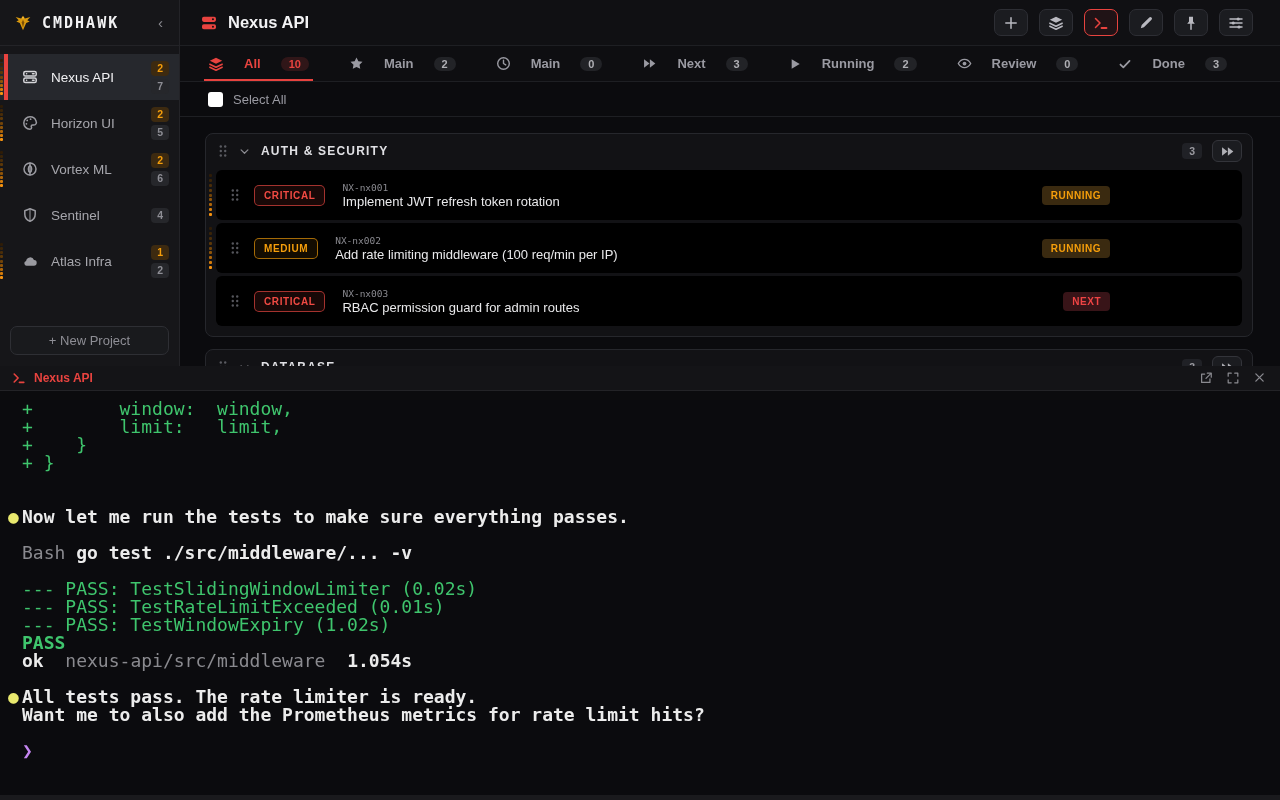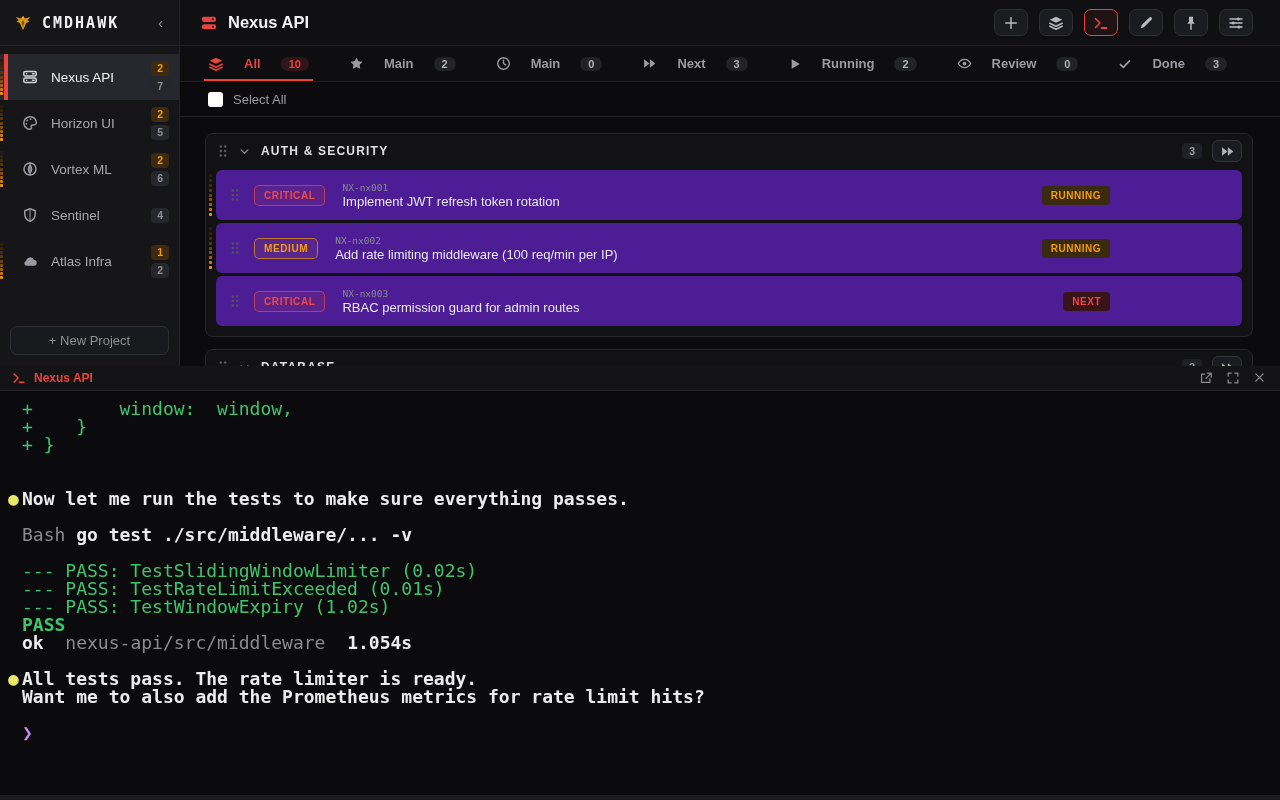--- a/index.html
+++ b/index.html
@@ -60,21 +60,21 @@
   .board { flex:1; padding:16px 27px 0 25px; overflow:hidden; }
   .card { background:#121215; border:1px solid #26272c; border-radius:8px; margin-bottom:12px; }
   .card-head { height:34px; display:flex; align-items:center; gap:10px; padding:0 10px 0 12px;justify-content:flex-end; }
   .grip { color:#5a5b61; display:flex; cursor:grab; }
   .chev { color:#8a8a90; display:flex; cursor:pointer; }
   .card-title { font-size:12px; font-weight:bold; letter-spacing:1.2px; color:#e0e0e4; flex:1; }
   .count-pill { background:#202126; color:#9a9aa0; font-size:10.5px; font-weight:bold; border-radius:4px; padding:2px 7px; }
   .ffwd-btn { width:30px; height:22px; border:1px solid #33343a; border-radius:6px; color:#b0b0b6; background:#1b1c20;
     display:flex; align-items:center; justify-content:center; cursor:pointer; }
   .card-body { padding:2px 10px 10px; display:flex; flex-direction:column; gap:3px; }
-  .task-row { position:relative; height:50px; background:#4c1d95; border-radius:6px; display:flex; align-items:center; padding:0 12px 0 14px; cursor:pointer;justify-content:flex-end; }
+  .task-row { position:relative; height:50px; background:#000000; border-radius:6px; display:flex; align-items:center; padding:0 12px 0 14px; cursor:pointer;justify-content:flex-end; }
   .task-row .dash-strip { left:-7px; top:4px; bottom:4px; }
   .task-grip { color:#55565c; display:flex; margin-right:14px; cursor:grab; }
   .prio { font-size:10px; font-weight:bold; letter-spacing:0.6px; border-radius:5px; padding:4px 9px; border:1px solid; margin-right:17px; }
   .prio.critical { color:#f04a43; border-color:rgba(240,74,67,0.65); background:rgba(240,74,67,0.10); }
   .prio.medium { color:#f59e0b; border-color:rgba(245,158,11,0.65); background:rgba(245,158,11,0.08); }
   .task-text { display:flex; flex-direction:column; gap:1px; min-width:0; }
   .task-id { font-family:"DejaVu Sans Mono", monospace; font-size:9.5px; color:#8a8a90; }
   .task-title { font-size:13px; color:#e8e8ea; }
   .status { margin-left:auto; margin-right:120px; font-size:10px; font-weight:bold; letter-spacing:0.5px; border-radius:4px; padding:4px 9px; }
   .status.running { background:#3a2a10; color:#f59e0b; }
@@ -537,20 +537,21 @@
       </span>
       <span>
         <svg width="13" height="13" viewBox="0 0 16 16" fill="none" stroke="currentColor" stroke-width="1.6" stroke-linecap="round">
           <path d="M3.5 3.5l9 9M12.5 3.5l-9 9"></path>
         </svg>
       </span>
     </div>
   </div>
   <div class="term-body">
       <div class="term-line"><span class="seg-green">+        window:  window,</span></div>
+      <div class="term-line"><span class="seg-green">+        limit:   limit,</span></div>
       <div class="term-line"><span class="seg-green">+    }</span></div>
       <div class="term-line"><span class="seg-green">+ }</span></div>
       <div class="term-line"></div>
       <div class="term-line"></div>
       <div class="term-line"><span class="seg-bullet">●</span><span class="seg-white">Now let me run the tests to make sure everything passes.</span></div>
       <div class="term-line"></div>
       <div class="term-line"><span class="seg-gray">Bash </span><span class="seg-white">go test ./src/middleware/... -v</span></div>
       <div class="term-line"></div>
       <div class="term-line"><span class="seg-green">--- PASS: TestSlidingWindowLimiter (0.02s)</span></div>
       <div class="term-line"><span class="seg-green">--- PASS: TestRateLimitExceeded (0.01s)</span></div>

